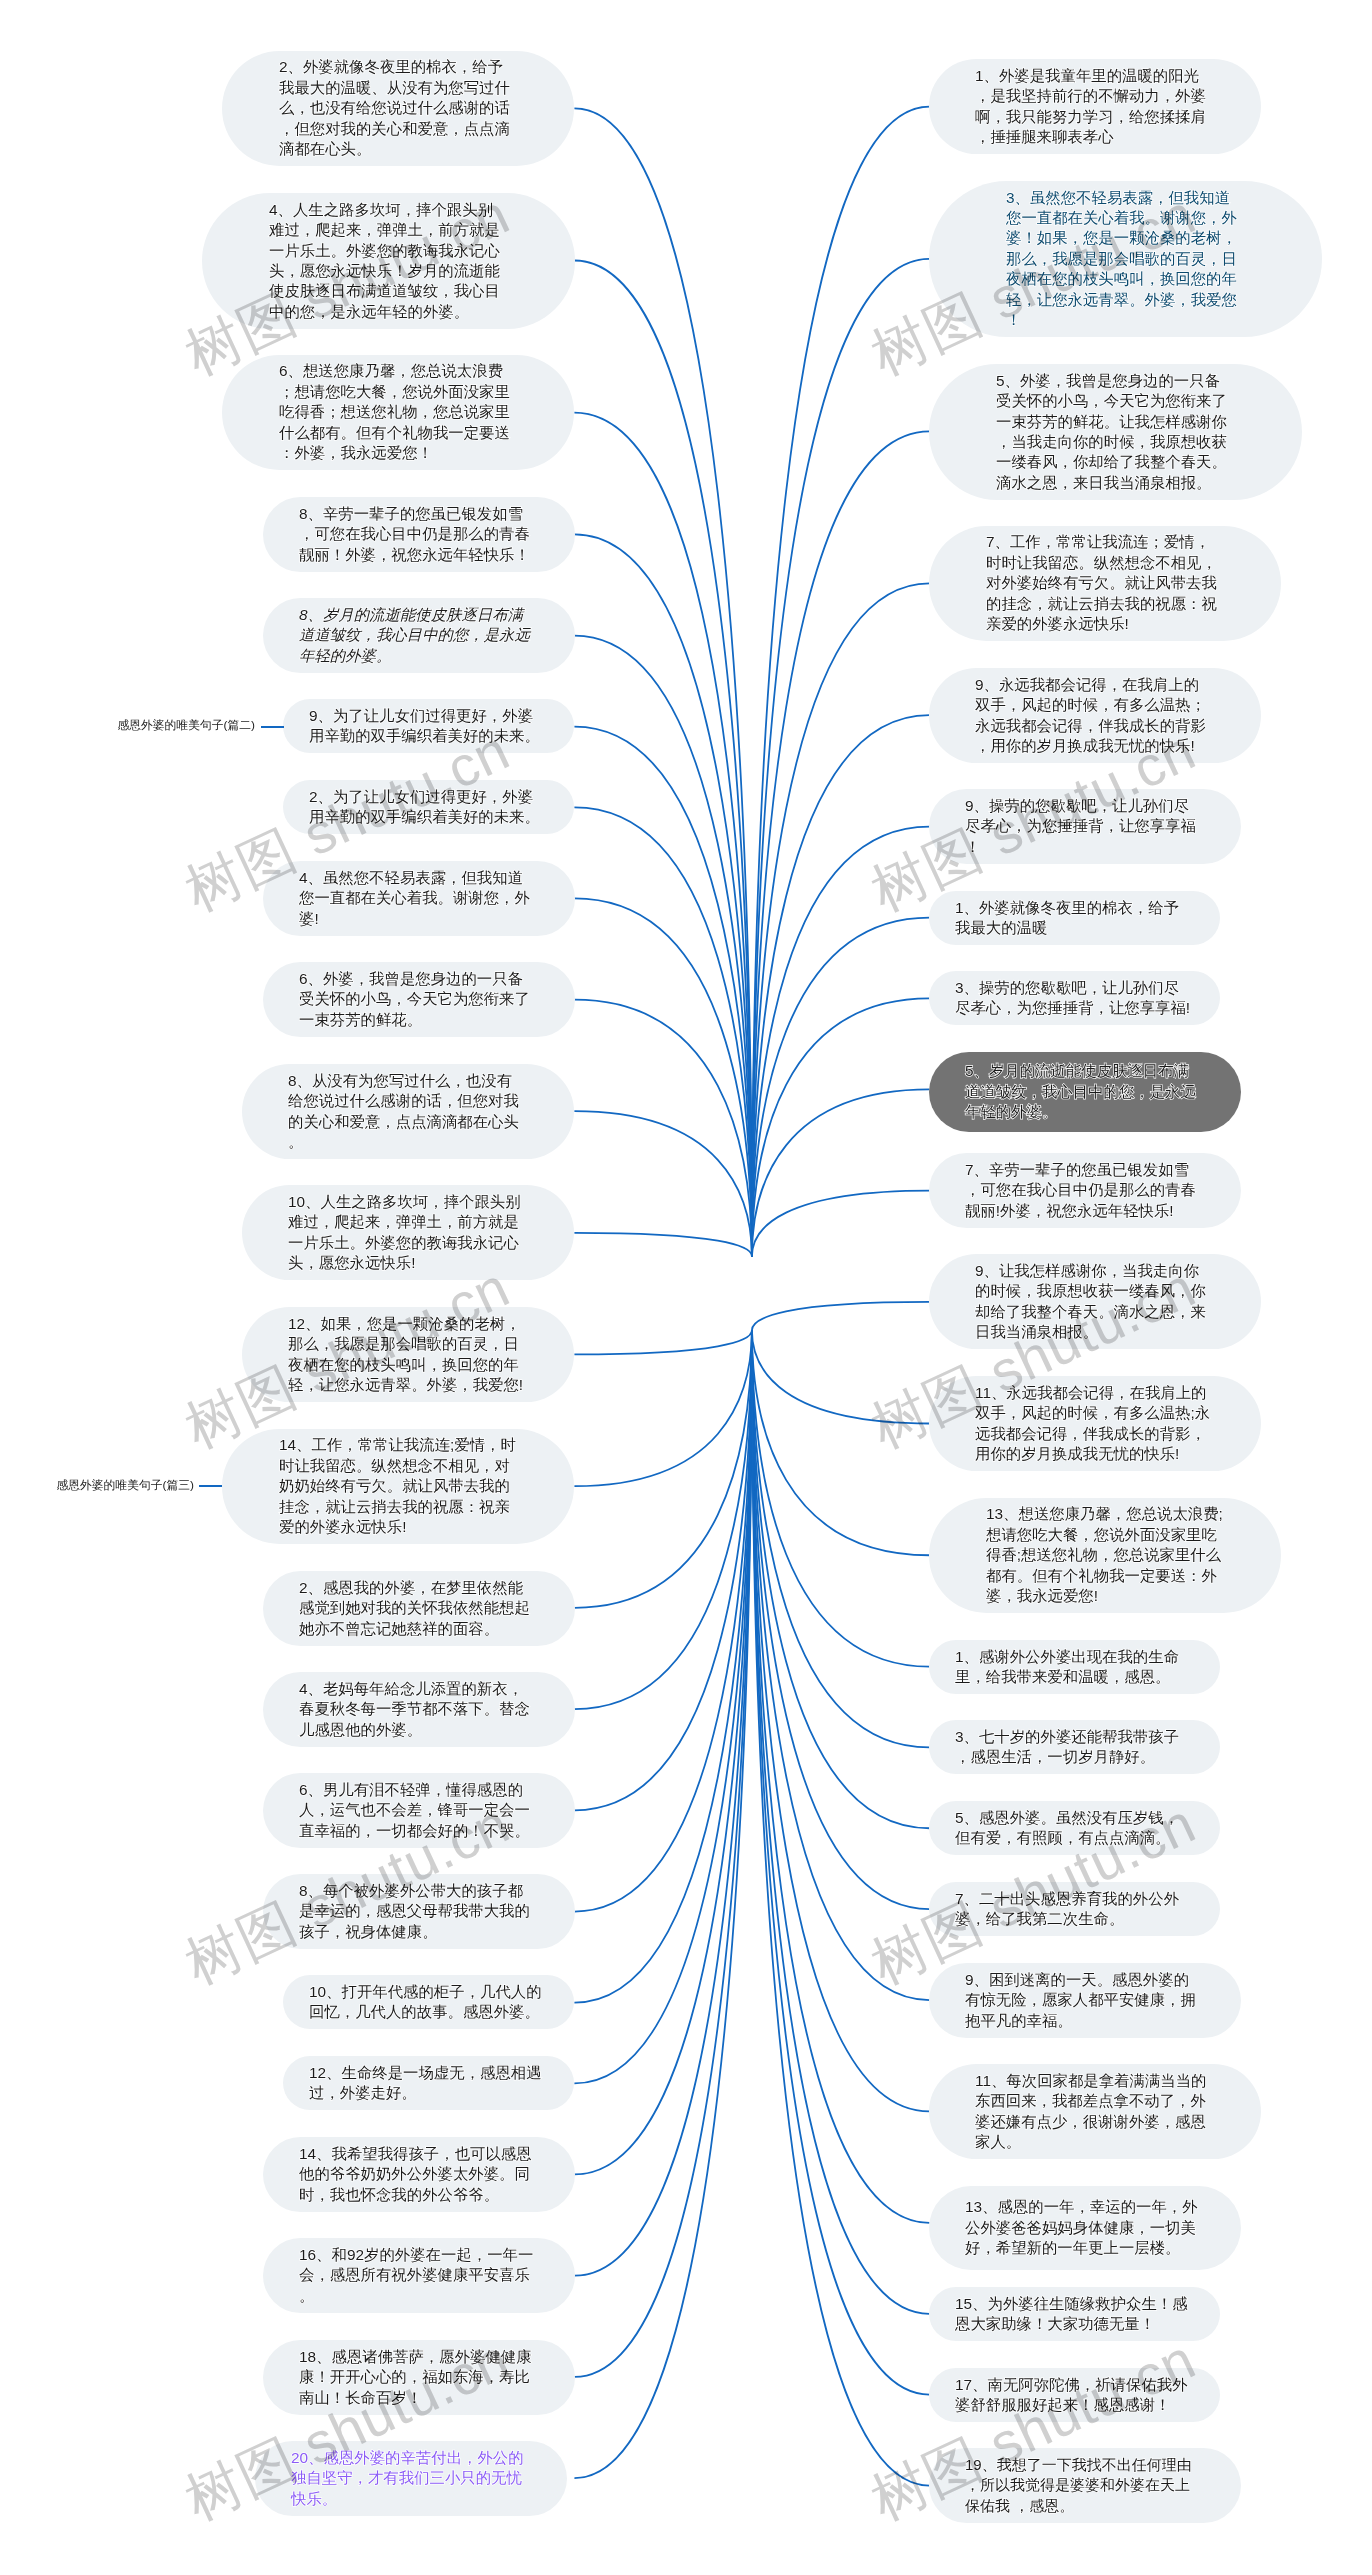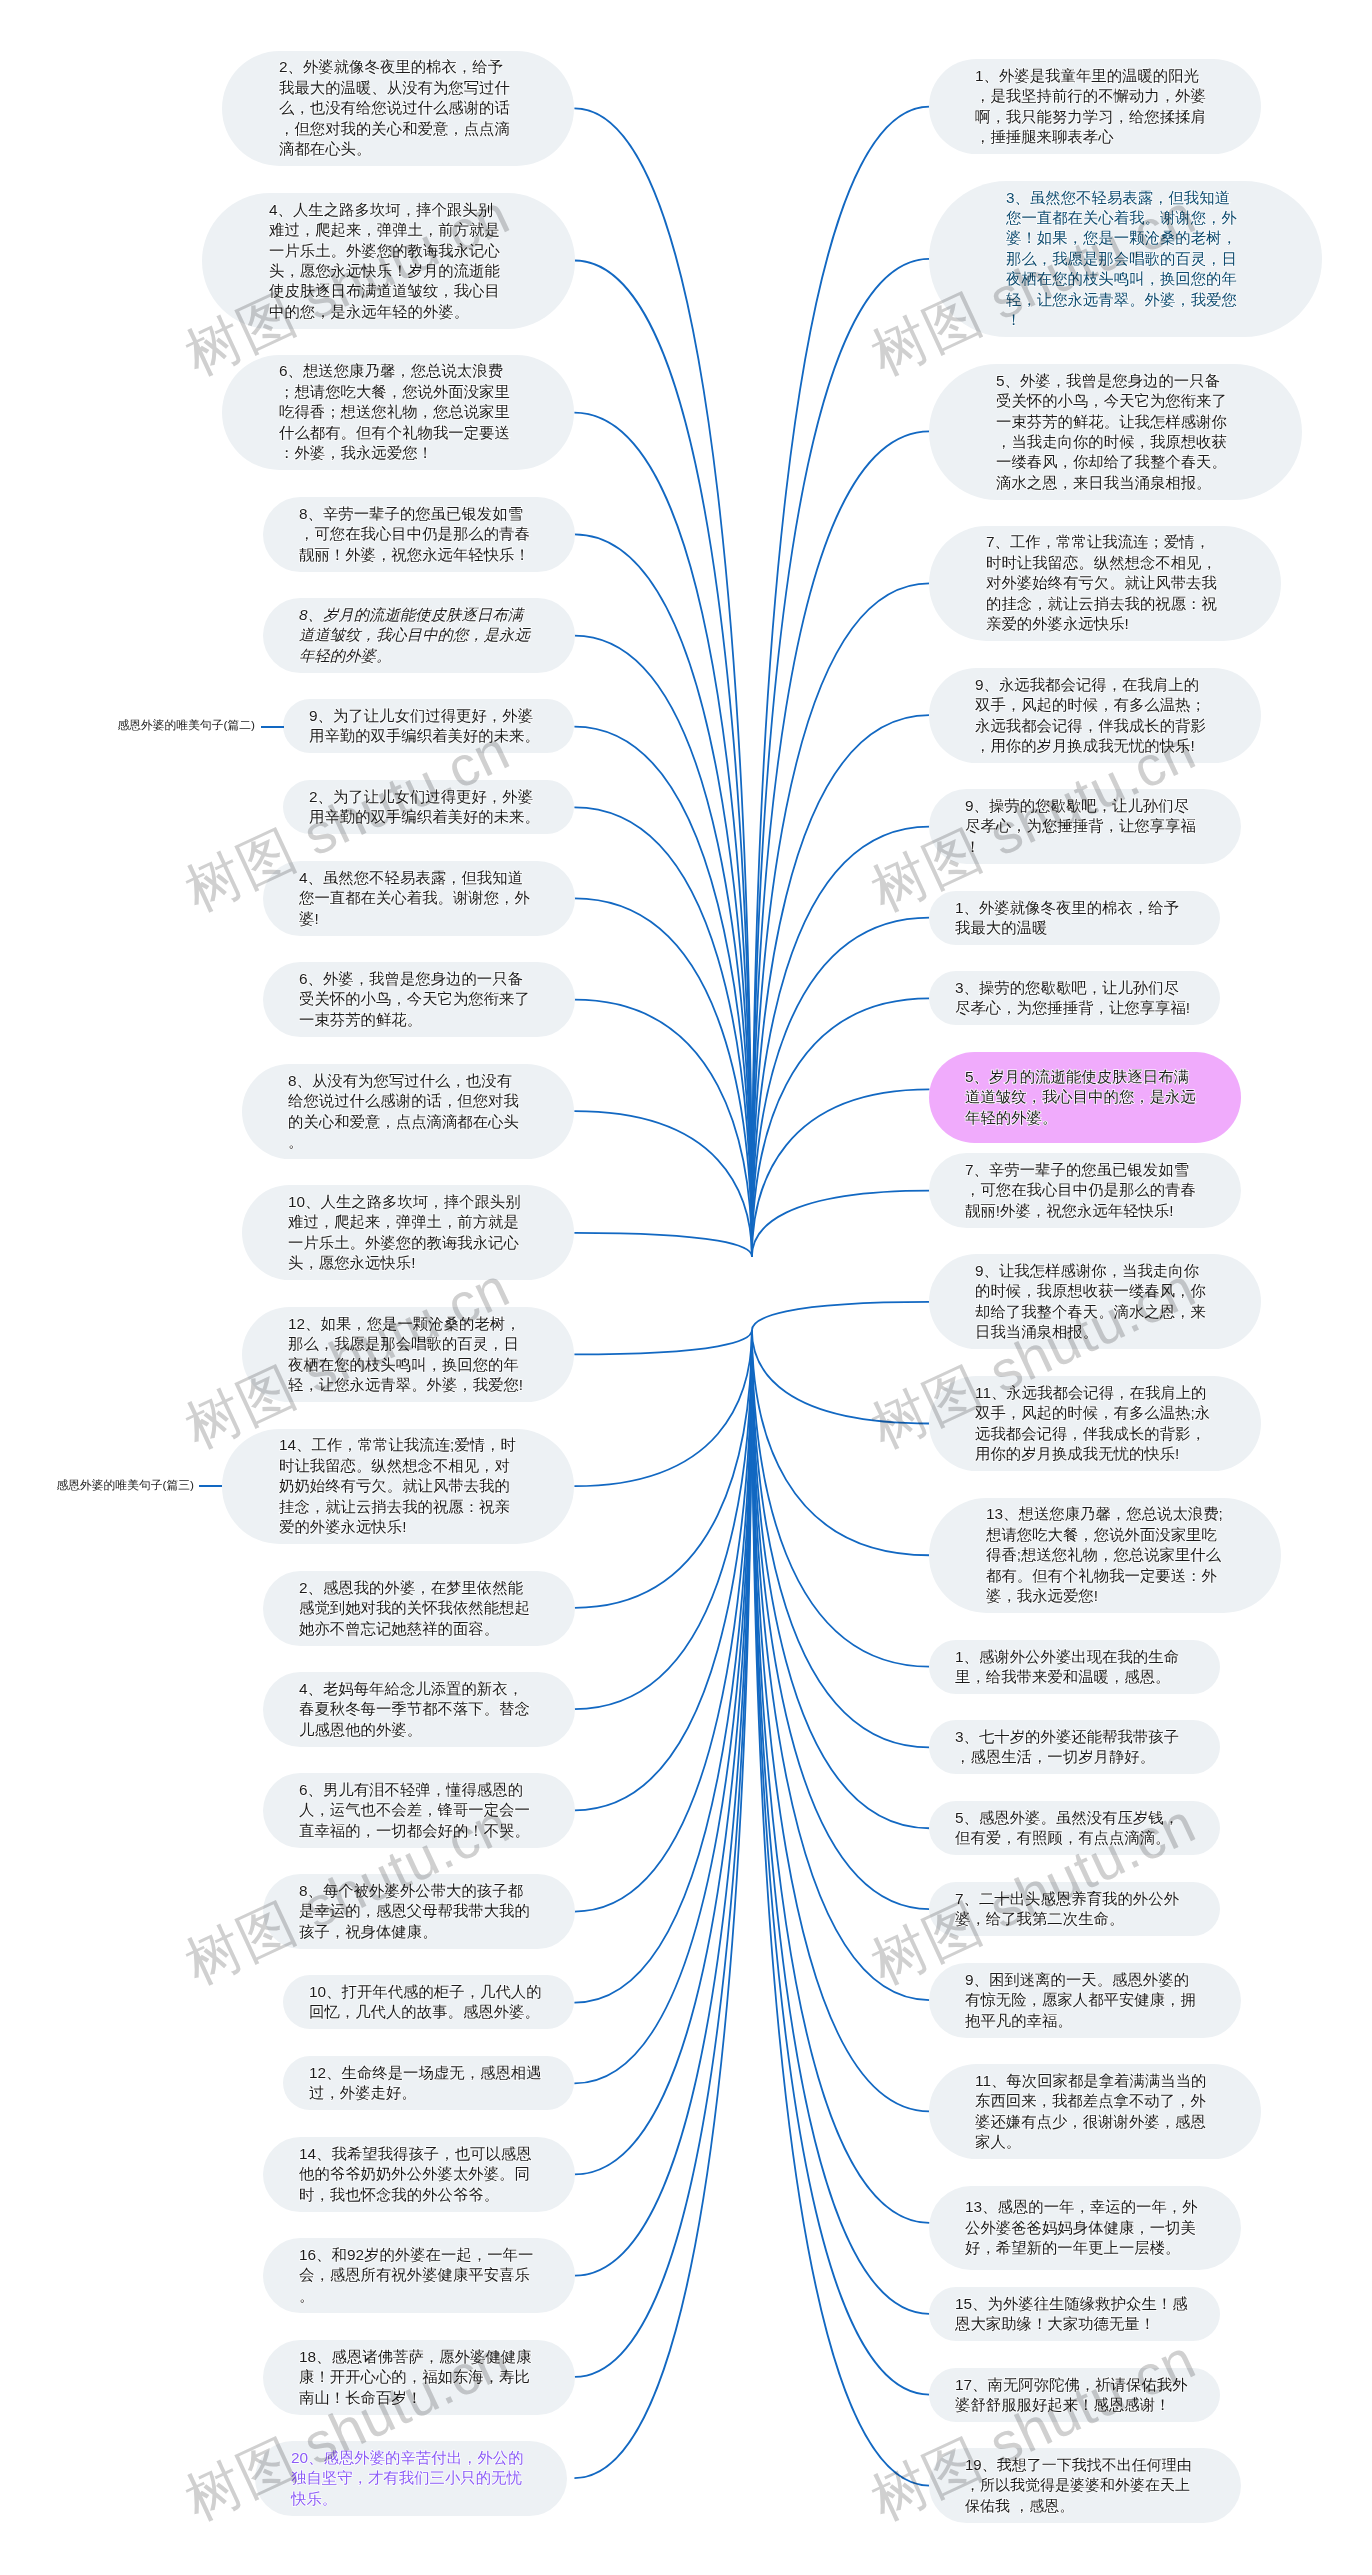--- a/index.html
+++ b/index.html
@@ -158,21 +158,21 @@
       </div>
       <div class="node right" style="background: rgb(237, 241, 244); color: rgb(27, 27, 27); font-size: 15.4px; line-height: 20.4px; left: 929px; top: 789px; width: 312px; height: 75px; padding: 0px 36px;">
         <span class="txt" style="width: 239px;">9、操劳的您歇歇吧，让儿孙们尽尽孝心，为您捶捶背，让您享享福！</span>
       </div>
       <div class="node right" style="background: rgb(237, 241, 244); color: rgb(27, 27, 27); font-size: 15.4px; line-height: 20.4px; left: 929px; top: 891px; width: 291px; height: 54px; padding: 0px 26px;">
         <span class="txt" style="width: 239px;">1、外婆就像冬夜里的棉衣，给予我最大的温暖</span>
       </div>
       <div class="node right" style="background: rgb(237, 241, 244); color: rgb(27, 27, 27); font-size: 15.4px; line-height: 20.4px; left: 929px; top: 971px; width: 291px; height: 54px; padding: 0px 26px;">
         <span class="txt" style="width: 239px;">3、操劳的您歇歇吧，让儿孙们尽尽孝心，为您捶捶背，让您享享福!</span>
       </div>
-      <div class="node right" style="background: #f0abfc; color: rgb(27, 27, 27); font-size: 15.4px; line-height: 20.4px; left: 929px; top: 1052px; width: 312px; height: 91px; padding: 0px 36px;">
+      <div class="node right" style="background: #737373; color: rgb(27, 27, 27); font-size: 15.4px; line-height: 20.4px; left: 929px; top: 1052px; width: 312px; height: 80px; padding: 0px 36px;">
         <span class="txt" style="width: 239px;">5、岁月的流逝能使皮肤逐日布满道道皱纹，我心目中的您，是永远年轻的外婆。</span>
       </div>
       <div class="node right" style="background: rgb(237, 241, 244); color: rgb(27, 27, 27); font-size: 15.4px; line-height: 20.4px; left: 929px; top: 1153px; width: 312px; height: 75px; padding: 0px 36px;">
         <span class="txt" style="width: 239px;">7、辛劳一辈子的您虽已银发如雪，可您在我心目中仍是那么的青春靓丽!外婆，祝您永远年轻快乐!</span>
       </div>
       <div class="node right" style="background: rgb(237, 241, 244); color: rgb(27, 27, 27); font-size: 15.4px; line-height: 20.4px; left: 929px; top: 1254px; width: 332px; height: 95px; padding: 0px 46px;">
         <span class="txt" style="width: 239px;">9、让我怎样感谢你，当我走向你的时候，我原想收获一缕春风，你却给了我整个春天。滴水之恩，来日我当涌泉相报。</span>
       </div>
       <div class="node right" style="background: rgb(237, 241, 244); color: rgb(27, 27, 27); font-size: 15.4px; line-height: 20.4px; left: 929px; top: 1376px; width: 332px; height: 95px; padding: 0px 46px;">
         <span class="txt" style="width: 239px;">11、永远我都会记得，在我肩上的双手，风起的时候，有多么温热;永远我都会记得，伴我成长的背影，用你的岁月换成我无忧的快乐!</span>

